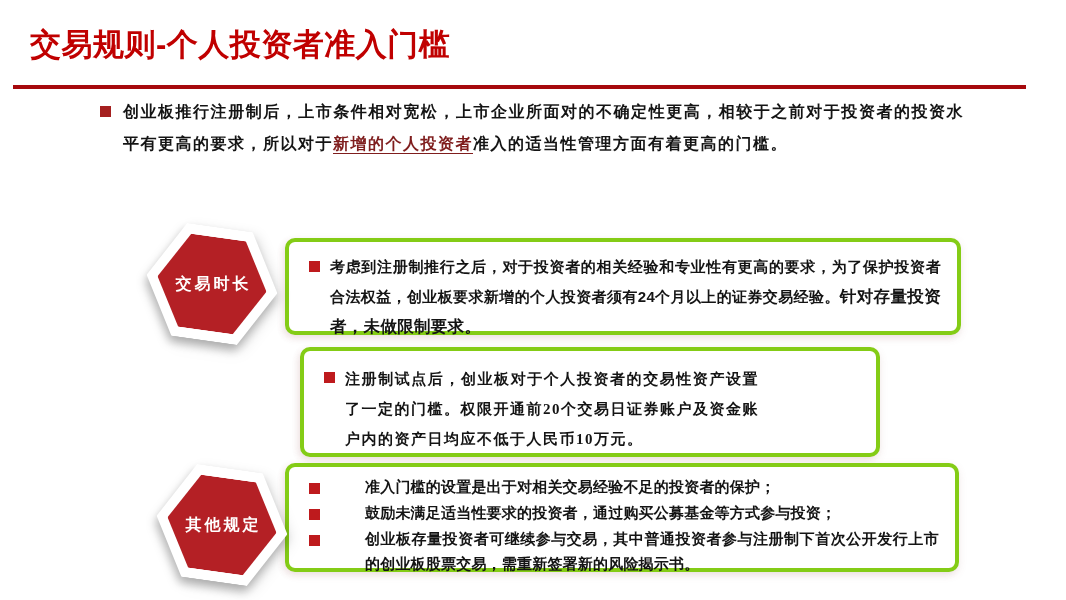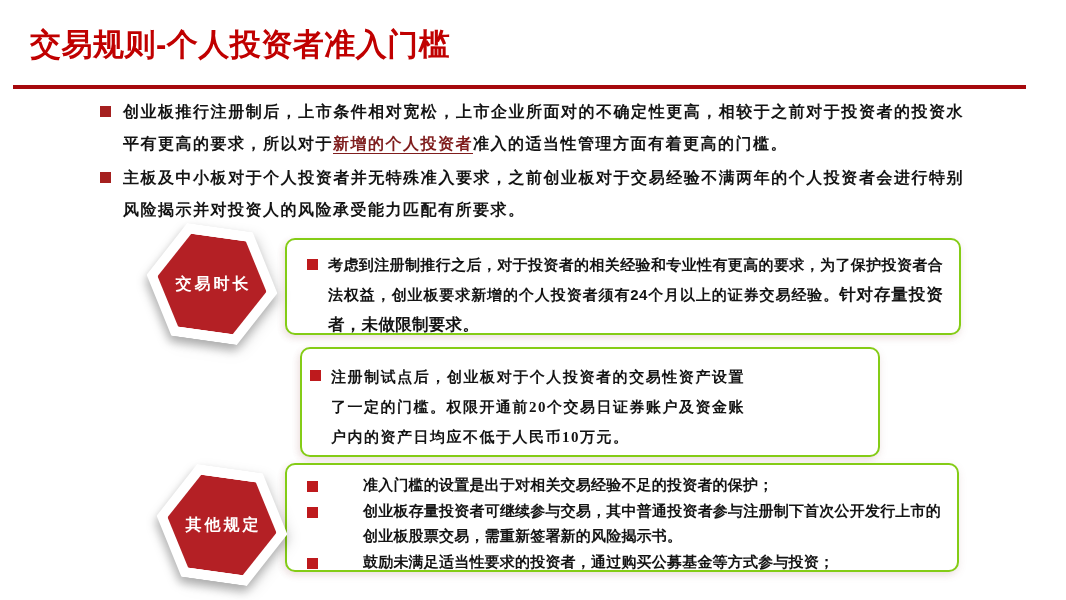--- a/index.html
+++ b/index.html
@@ -50,28 +50,28 @@
     font-weight: bold;
     text-align: justify;
     color: #141414;
   }
   .hl { color: #7f1d1d; text-decoration: underline; text-underline-offset: 4px; }
 
   
   .panel {
     position: absolute;
     background: #ffffff;
-    border: 2px solid #84cc16;
+    border: 4px solid #84cc16;
     border-radius: 10px;
     box-shadow: 0 3px 8px rgba(150, 80, 80, 0.12), -3px 3px 6px rgba(150, 80, 80, 0.08);
     box-sizing: border-box;
     z-index: 1;
   }
   .panel1 { left: 285px; top: 238px; width: 676px; height: 97px;  padding: 11px 16px 0 20px; }
-  .panel2 { left: 300px; top: 347px; width: 580px; height: 110px; padding: 13px 16px 0 8px; }
+  .panel2 { left: 300px; top: 347px; width: 580px; height: 110px; padding: 13px 16px 0 20px; }
   .panel3 { left: 285px; top: 463px; width: 674px; height: 109px; padding: 8px 16px 0 20px; }
 
   .prow { display: flex; gap: 10px; }
   .prow .sq { width: 11px; height: 11px; background: #BE1A1D; margin-top: 8px; }
   .ptext {
     font-size: 15px;
     line-height: 29px;
     letter-spacing: 0.3px;
     font-weight: bold;
     text-align: justify;
@@ -122,24 +122,20 @@
 <div class="slide">
 
   <div class="title">交易规则-个人投资者准入门槛</div>
   <div class="rule"></div>
 
   <div class="intro">
     <div class="ibullet">
       <span class="sq"></span>
       <div class="itext"><span>创业板推行注册制后，上市条件相对宽松，上市企业所面对的不确定性更高，相较于之前对于投资者的投资水平有更高的要求，所以对于</span><span class="hl">新增的个人投资者</span><span>准入的适当性管理方面有着更高的门槛。</span></div>
     </div>
-    <div class="ibullet">
-      <span class="sq"></span>
-      <div class="itext"><span>主板及中小板对于个人投资者并无特殊准入要求，之前创业板对于交易经验不满两年的个人投资者会进行特别风险揭示并对投资人的风险承受能力匹配有所要求。</span></div>
-    </div>
   </div>
 
   <div class="hexwrap hex1">
     <div class="hex-shadow">
       <div class="hex-outer">
           <div class="hex-inner"></div>
         </div>
     </div>
     <div class="hex-label">交易时长</div>
   </div>
@@ -165,21 +161,21 @@
     </div>
     <div class="hex-label">其他规定</div>
   </div>
   <div class="panel panel3">
     <div class="prow">
       <span class="sq"></span>
       <div class="ptext"><span>准入门槛的设置是出于对相关交易经验不足的投资者的保护；</span></div>
     </div>
     <div class="prow">
       <span class="sq"></span>
-      <div class="ptext"><span>创业板存量投资者可继续参与交易，其中普通投资者参与注册制下首次公开发行上市的创业板股票交易，需重新签署新的风险揭示书。</span></div>
+      <div class="ptext"><span>鼓励未满足适当性要求的投资者，通过购买公募基金等方式参与投资；</span></div>
     </div>
     <div class="prow">
       <span class="sq"></span>
-      <div class="ptext"><span>鼓励未满足适当性要求的投资者，通过购买公募基金等方式参与投资；</span></div>
+      <div class="ptext"><span>创业板存量投资者可继续参与交易，其中普通投资者参与注册制下首次公开发行上市的创业板股票交易，需重新签署新的风险揭示书。</span></div>
     </div>
   </div>
 
 </div>
 
 </body></html>

